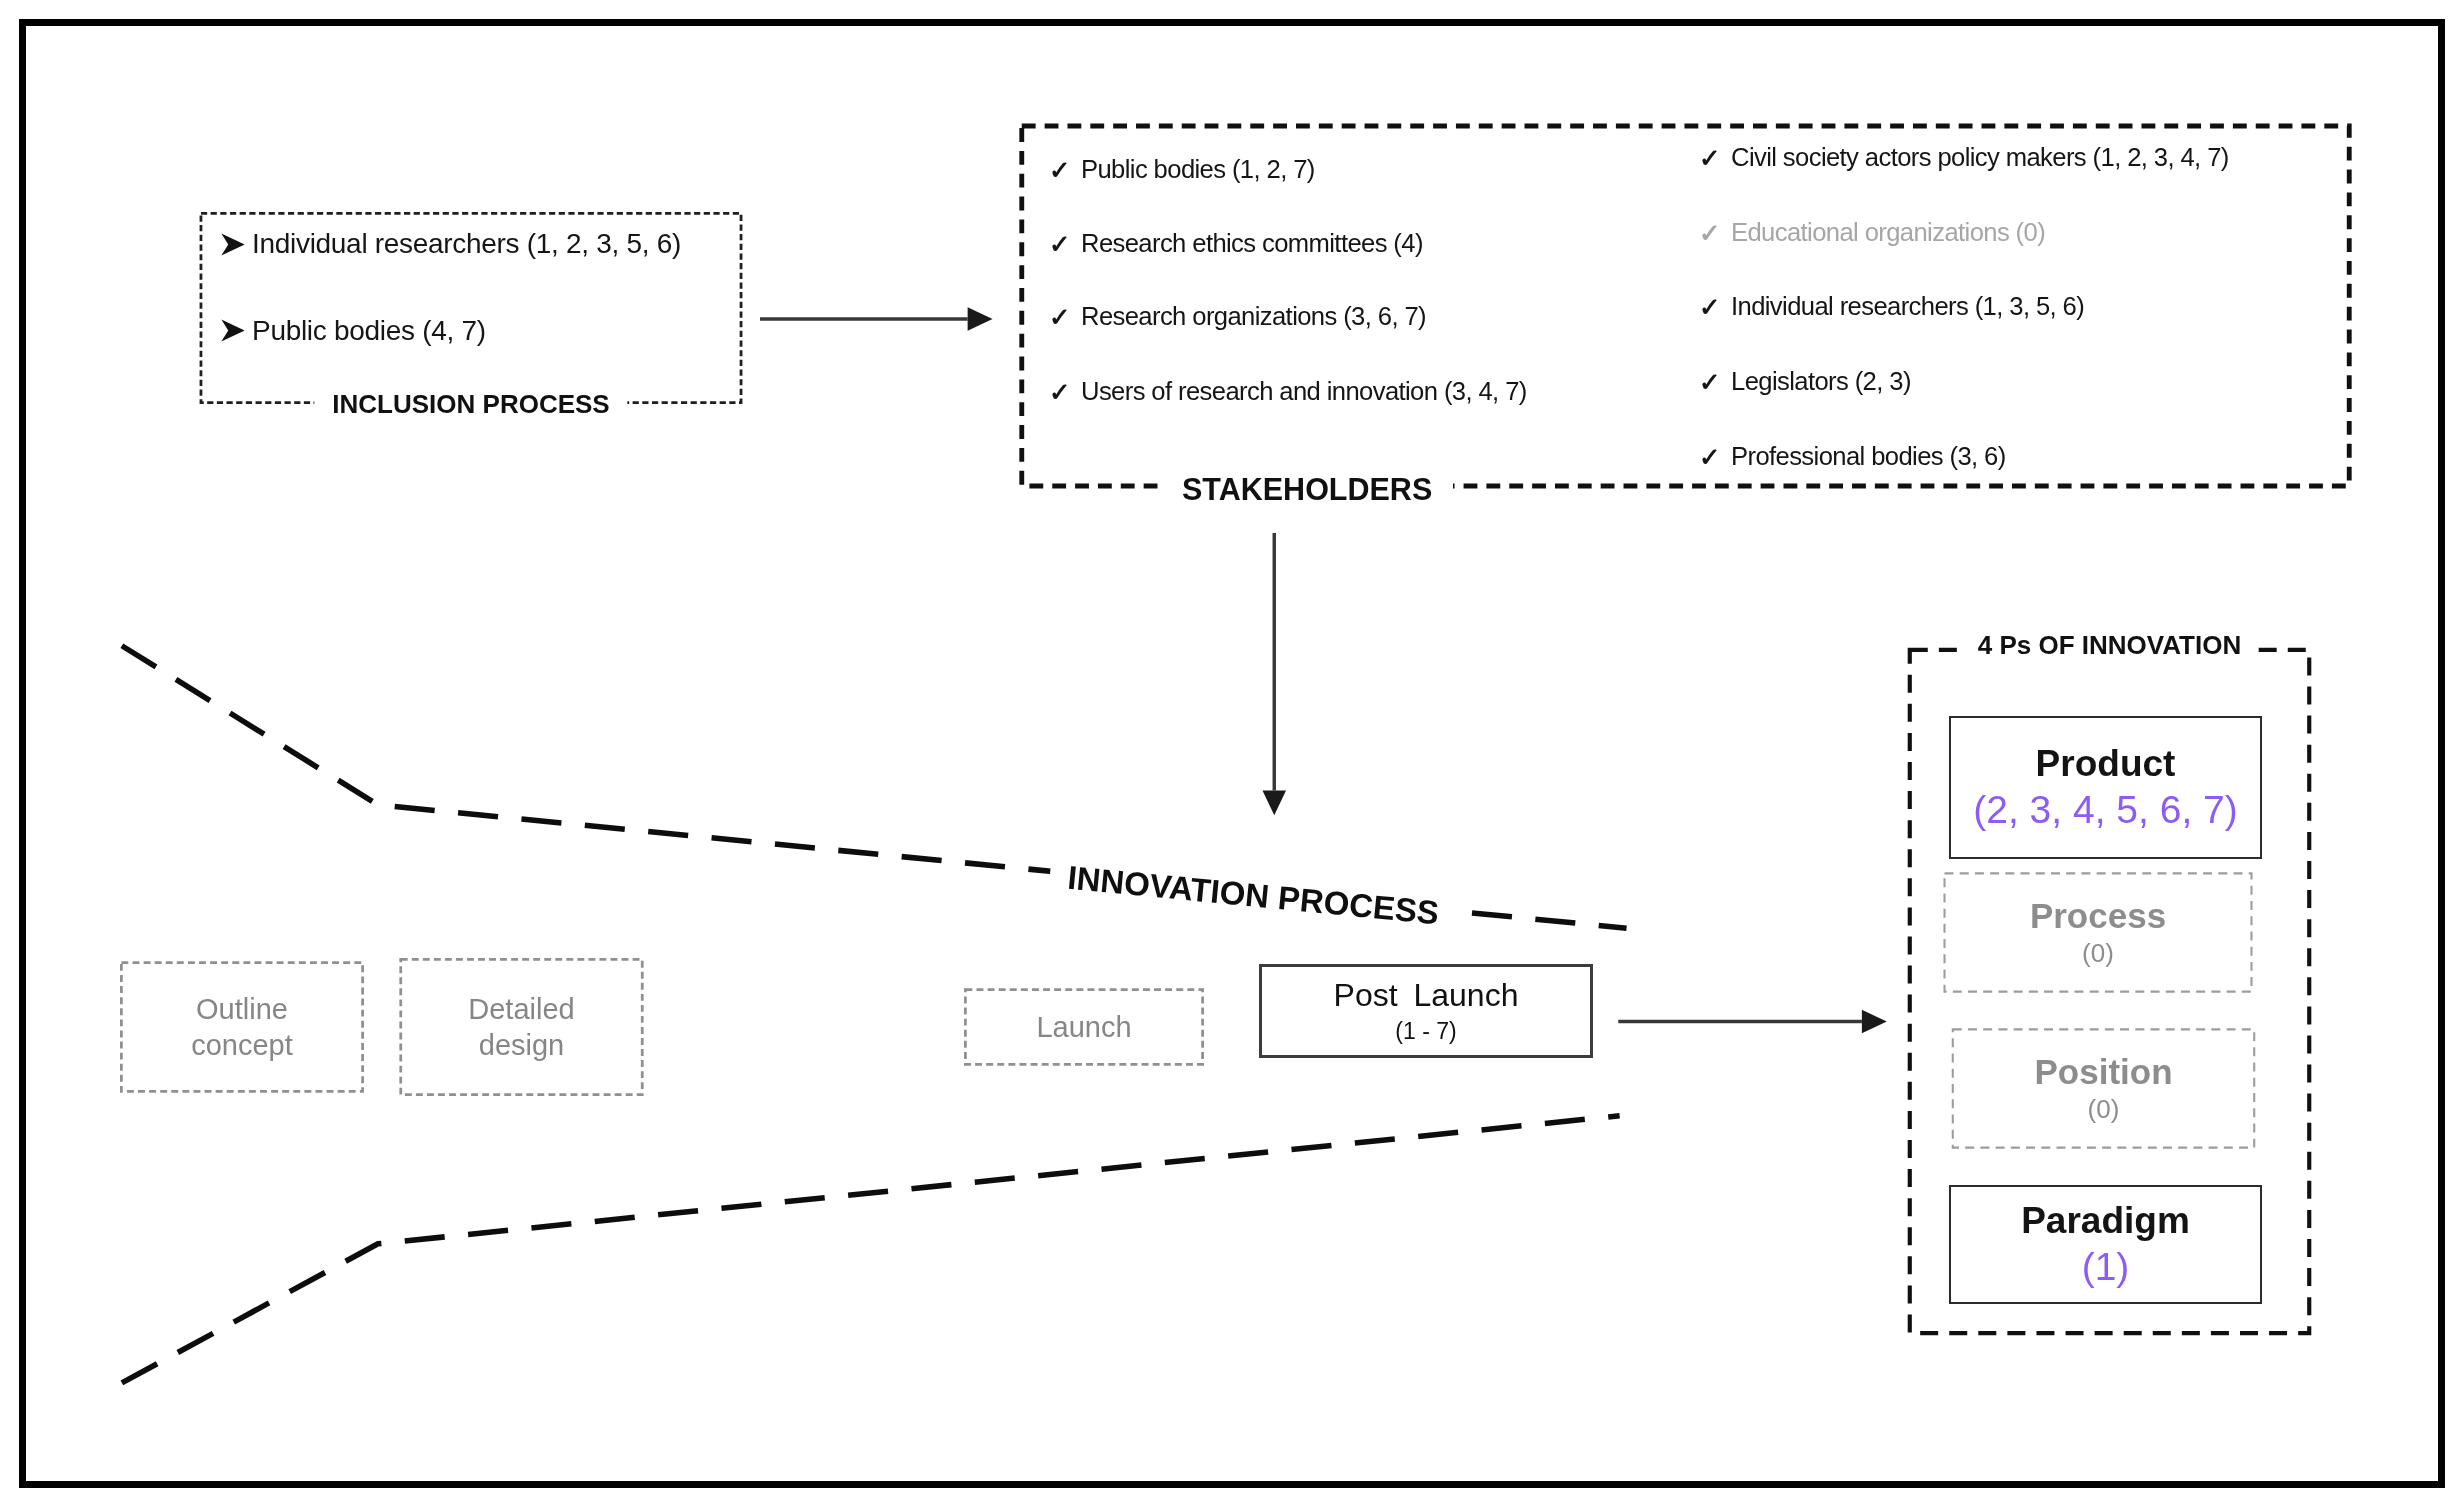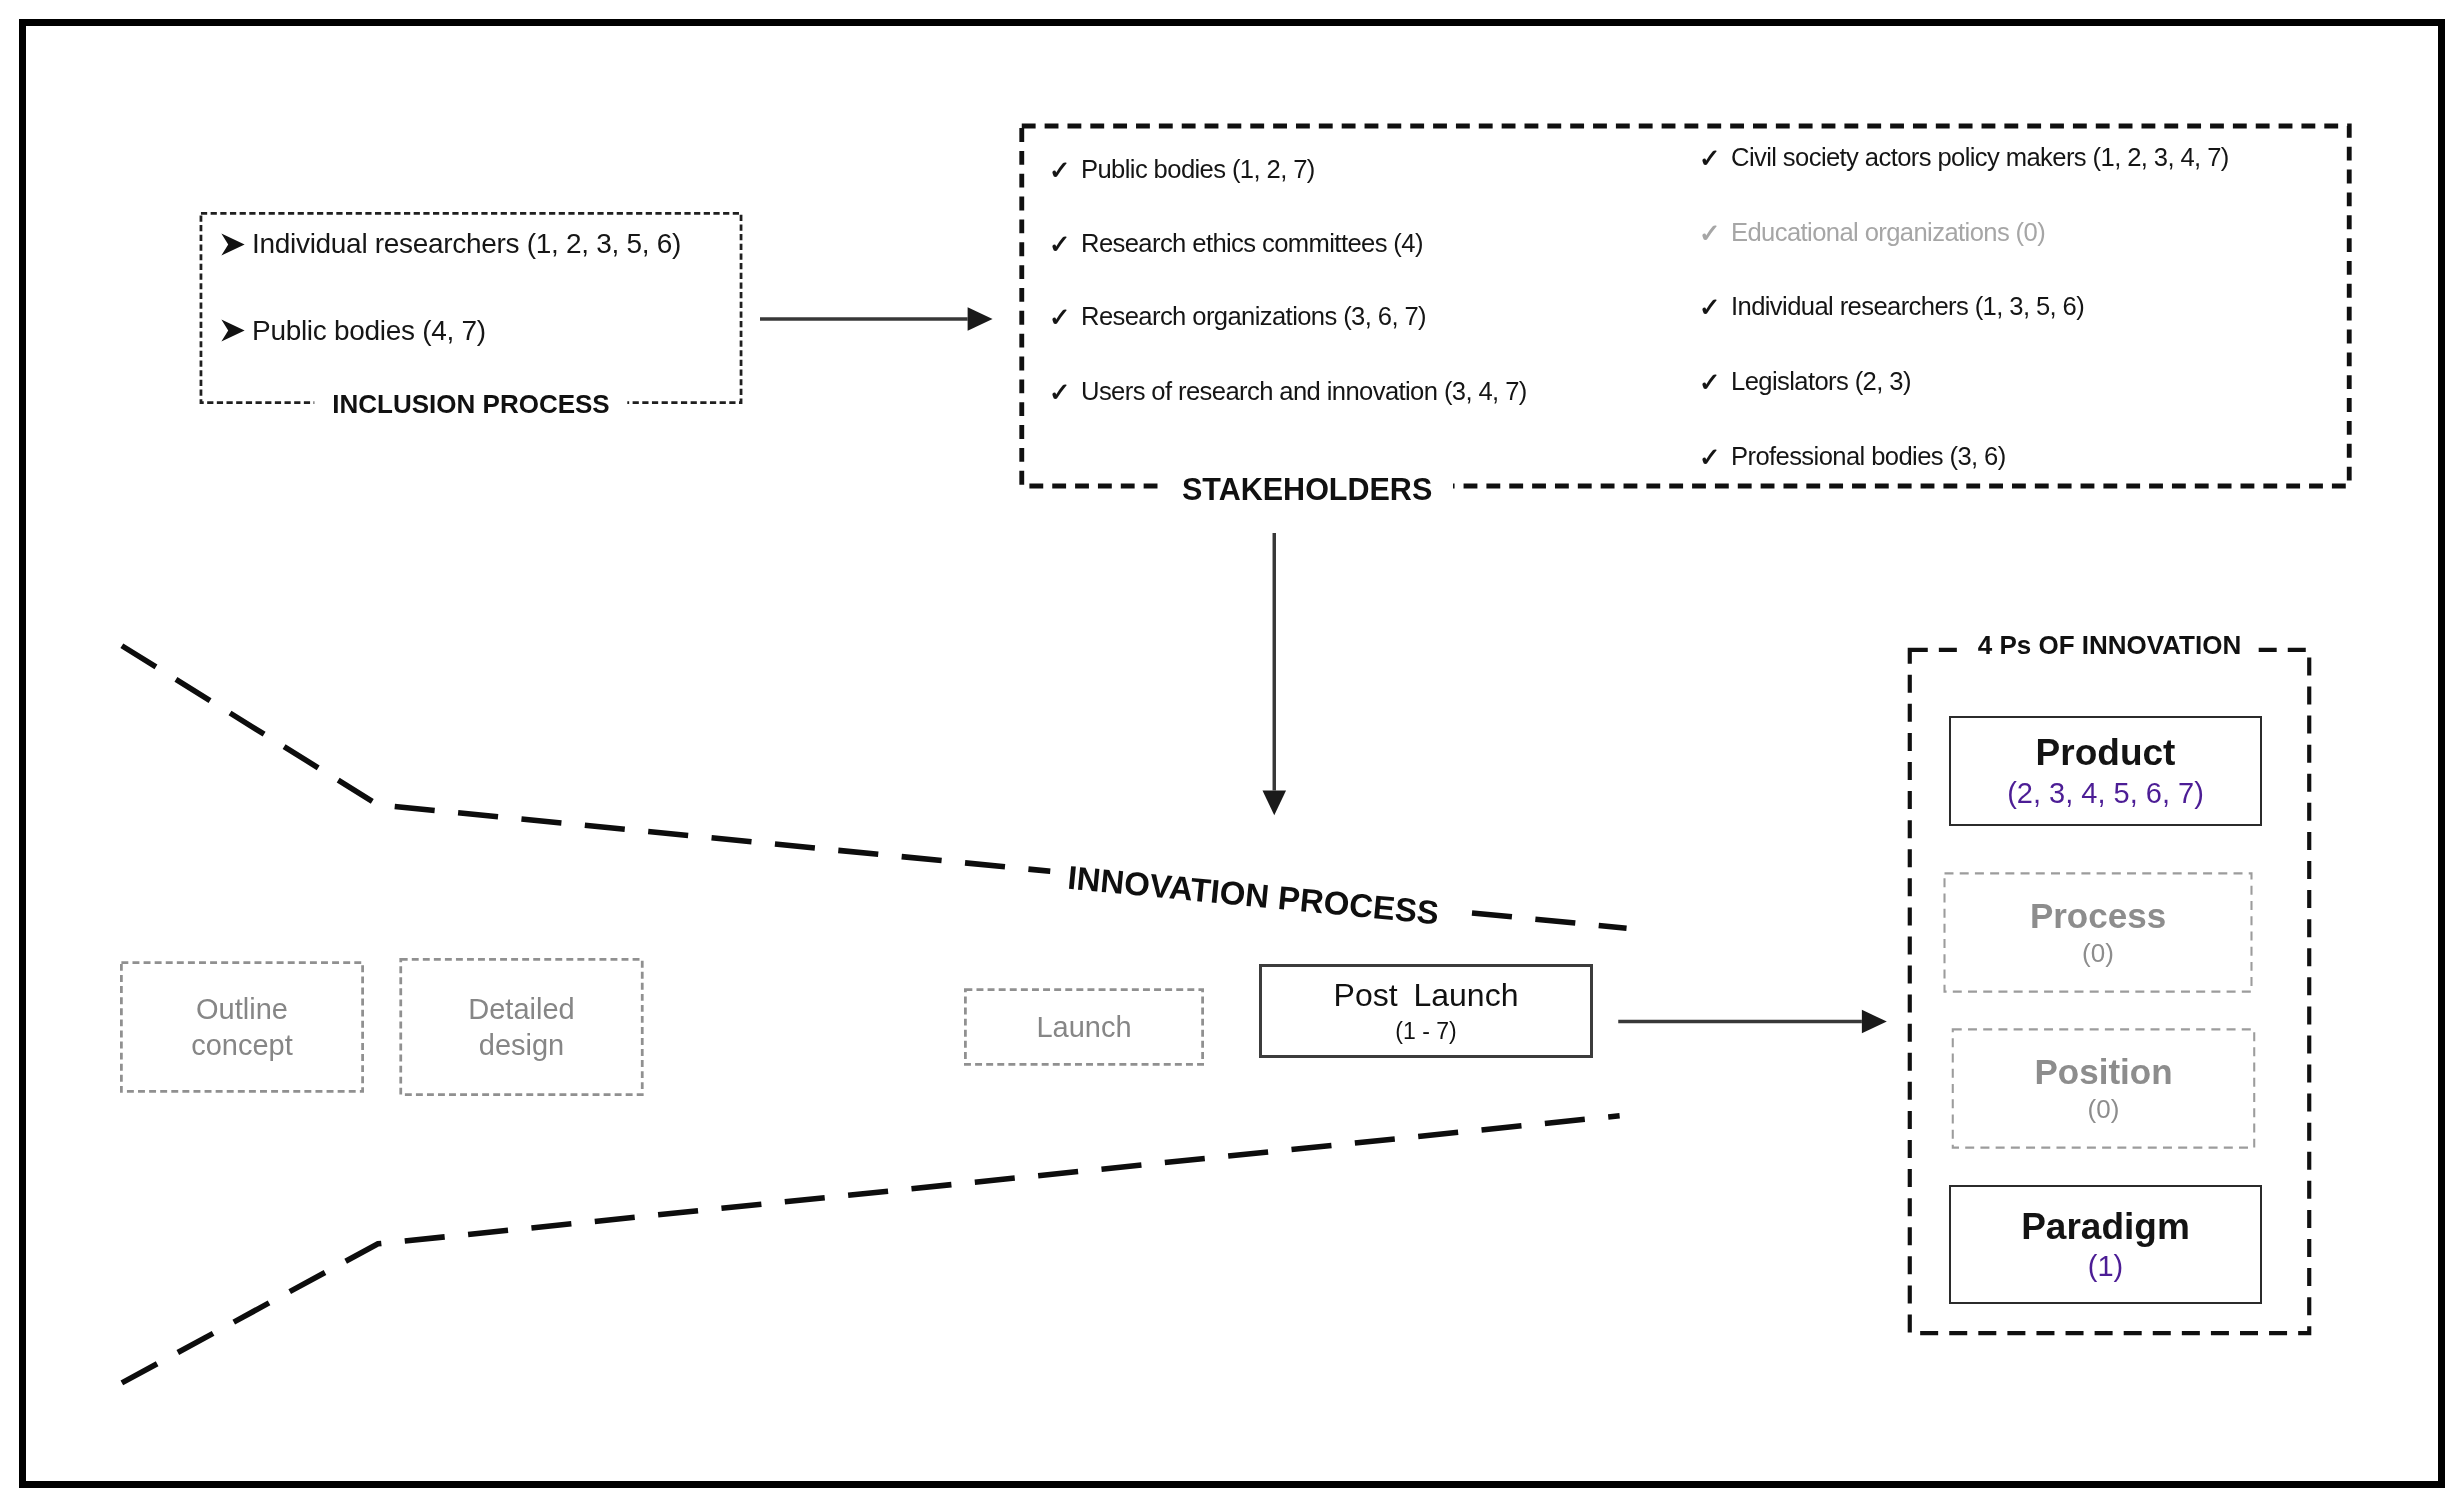--- a/index.html
+++ b/index.html
@@ -43,25 +43,25 @@
        background:#fff;display:flex;flex-direction:column;align-items:center;justify-content:center;}
   .post-launch .pl-label{font-size:32px;color:#111;word-spacing:7px;}
   .post-launch .pl-sub{font-size:23px;color:#111;margin-top:4.2px;}
   
   .fourps{left:1907px;top:647px;width:405px;height:689px;}
   .fourps .box-title{left:50%;transform:translateX(-50%);top:-18.7px;
        font-size:26px;line-height:35px;padding:0 16.6px;}
   .p-box{position:absolute;display:flex;flex-direction:column;align-items:center;
        justify-content:center;box-sizing:border-box;}
   .p-box .p-label{font-weight:bold;font-size:37px;color:#141414;}
-  .p-box .p-sub{font-size:29px;color:#4c1d95;margin-top:2.8px;}
+  .p-box .p-sub{font-size:39px;color:#8b5cf6;margin-top:2.8px;}
   .p-box.solid{border:2.8px solid #2b2b2b;background:#fff;}
   .p-box.muted .p-label{color:#8d8d8d;font-size:35px;}
   .p-box.muted .p-sub{color:#8d8d8d;font-size:26px;}
-  .p-product{left:42px;top:69px;width:313px;height:110px;}
+  .p-product{left:42px;top:69px;width:313px;height:143px;}
   .p-process{left:36px;top:225px;width:310px;height:121px;}
   .p-position{left:44px;top:381px;width:305px;height:121px;}
   .p-paradigm{left:42px;top:538px;width:313px;height:119px;}
 </style>
 </head>
 <body>
 
 <div class="canvas">
 
   <div class="outer-border"></div>

